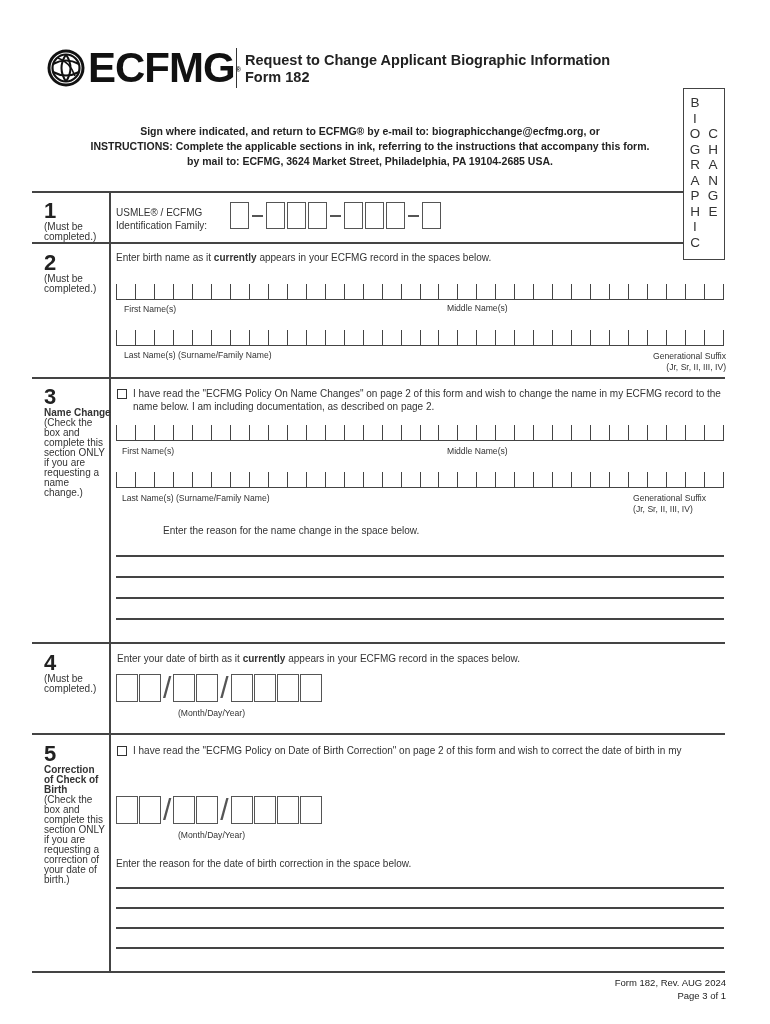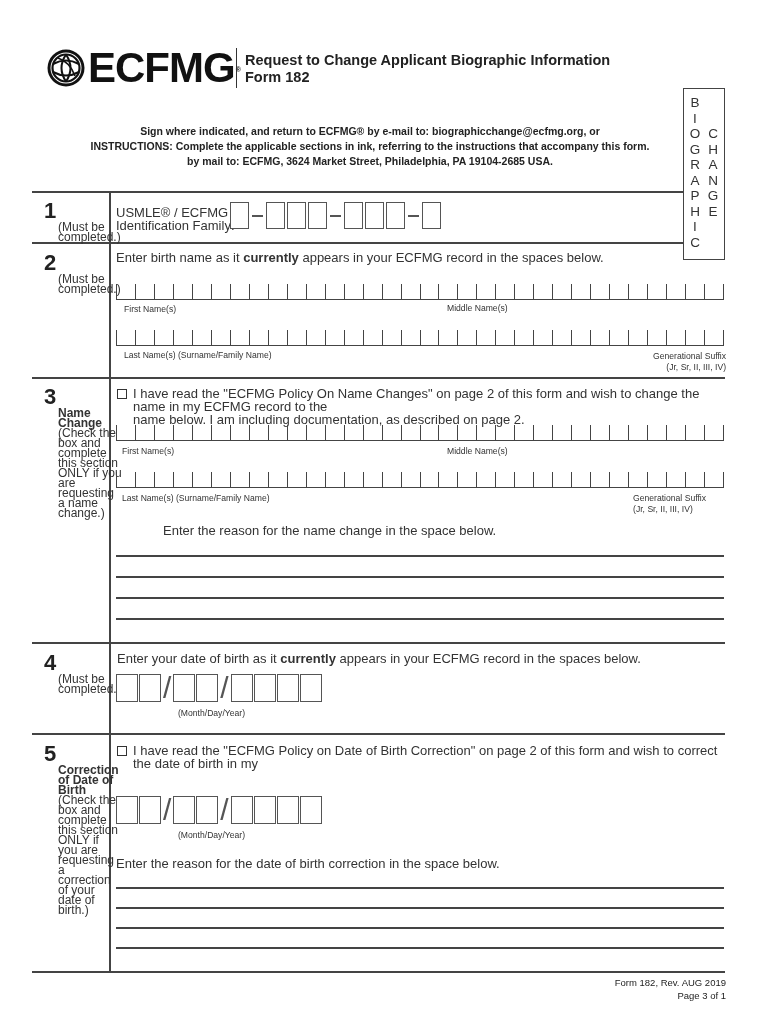--- a/index.html
+++ b/index.html
@@ -22,23 +22,23 @@
   .bio-box { left: 683px; top: 88px; width: 42px; height: 172px; border: 1px solid #444; background: #fff; }
   .bio-col { position: absolute; display: flex; flex-direction: column; font-size: 13.5px; line-height: 15.5px; color: #333; text-align: center; width: 14px; }
   .bio-col.c1 { left: 4px; top: 6px; }
   .bio-col.c2 { left: 22px; top: 37px; }
 
   
   .hline { height: 2px; background: #444; }
   .vline { width: 2px; background: #444; }
 
   .sec-num { font-size: 22px; font-weight: bold; color: #222; line-height: 22px; }
-  .sec-note { font-size: 12px; line-height: 10px; color: #333; width: 72px; margin-left: 14px; }
-
-  .txt { font-size: 13px; color: #333; line-height: 13px; }
+  .sec-note { font-size: 10px; line-height: 10px; color: #333; width: 72px; }
+
+  .txt { font-size: 10px; color: #333; line-height: 13px; }
   .lbl { font-size: 8.6px; color: #333; line-height: 11px; }
 
   
   .idbox { border: 1.5px solid #555; width: 19px; height: 27px; display: inline-block; background: #fff; }
   .id-row { display: flex; align-items: center; }
   .dash { width: 11px; height: 2px; background: #555; margin: 0 3px; }
 
   
   .comb { height: 16px; border-bottom: 1.5px solid #444; display: flex; }
   .comb span { flex: 1; border-left: 1.5px solid #444; }
@@ -327,21 +327,21 @@
   <span class="slash">/</span>
   <span class="dbox"></span>
     <span class="dbox"></span>
     <span class="dbox"></span>
     <span class="dbox"></span>
 </div>
 <div class="abs lbl" style="left:178px; top:708px;">(Month/Day/Year)</div>
 
 <div class="abs" style="left:44px; top:743px;">
   <div class="sec-num">5</div>
-  <div class="sec-note" style="font-weight:bold; width:56px;">Correction of Date of Birth</div>
+  <div class="sec-note" style="font-weight:bold; width:56px;">Correction of Check of Birth</div>
   <div class="sec-note" style="width:62px;">(Check the box and complete this section ONLY if you are requesting a correction of your date of birth.)</div>
 </div>
 <div class="abs chk" style="left:117px; top:746px;"></div>
 <div class="abs txt" style="left:133px; top:744px; width:595px;">
   <div>I have read the "ECFMG Policy on Date of Birth Correction" on page 2 of this form and wish to correct the date of birth in my</div>
 </div>
 <div class="abs dob" style="left:116px; top:796px;">
   <span class="dbox"></span>
     <span class="dbox"></span>
   <span class="slash">/</span>
@@ -354,15 +354,15 @@
     <span class="dbox"></span>
 </div>
 <div class="abs lbl" style="left:178px; top:830px;">(Month/Day/Year)</div>
 <div class="abs txt" style="left:116px; top:857px;">Enter the reason for the date of birth correction in the space below.</div>
 <div class="abs rline" style="left:116px; top:887px; width:608px;"></div>
 <div class="abs rline" style="left:116px; top:907px; width:608px;"></div>
 <div class="abs rline" style="left:116px; top:927px; width:608px;"></div>
 <div class="abs rline" style="left:116px; top:947px; width:608px;"></div>
 
 <div class="abs footer">
-  <div>Form 182, Rev. AUG 2019</div>
+  <div>Form 182, Rev. AUG 2024</div>
   <div>Page 3 of 1</div>
 </div>
 
 </body></html>

